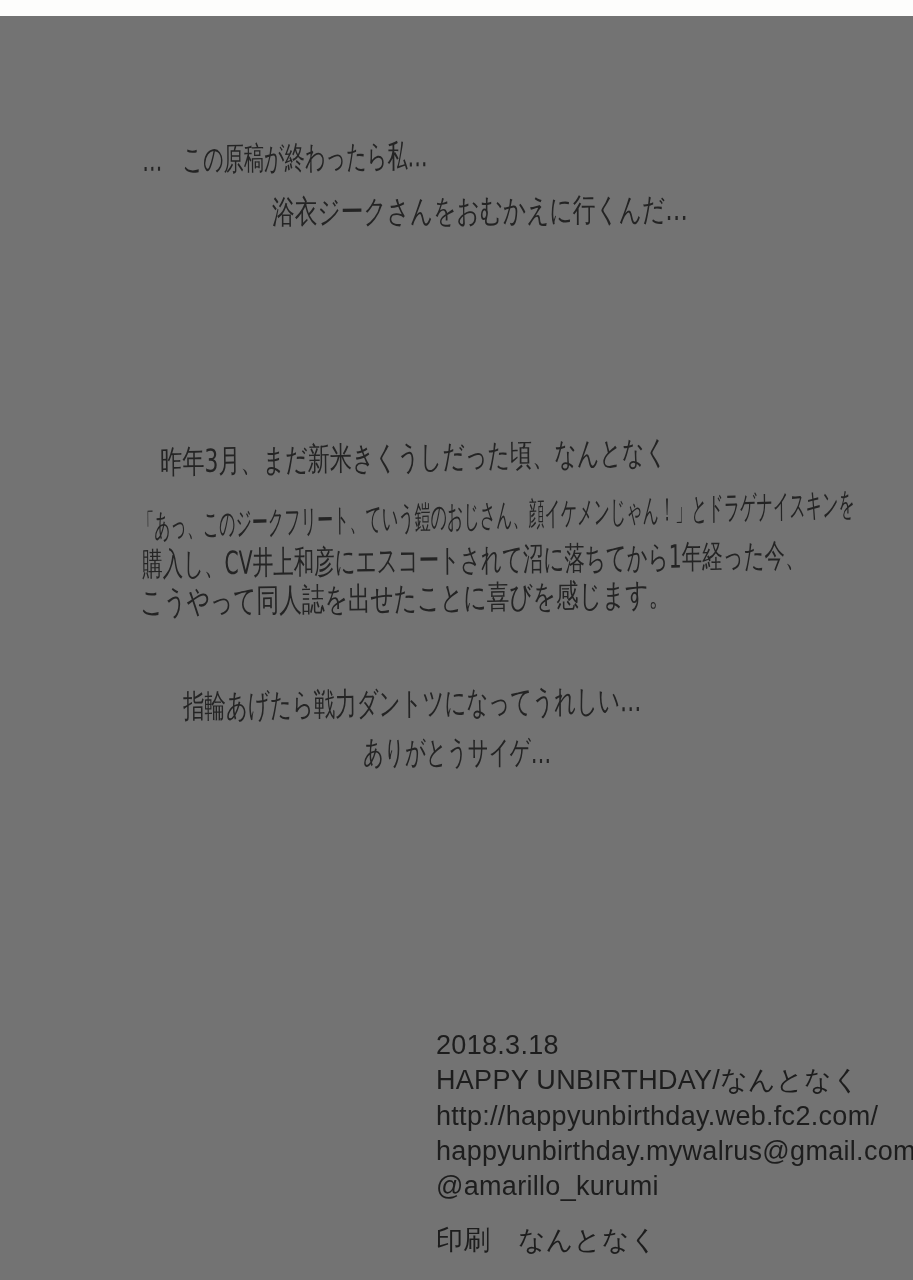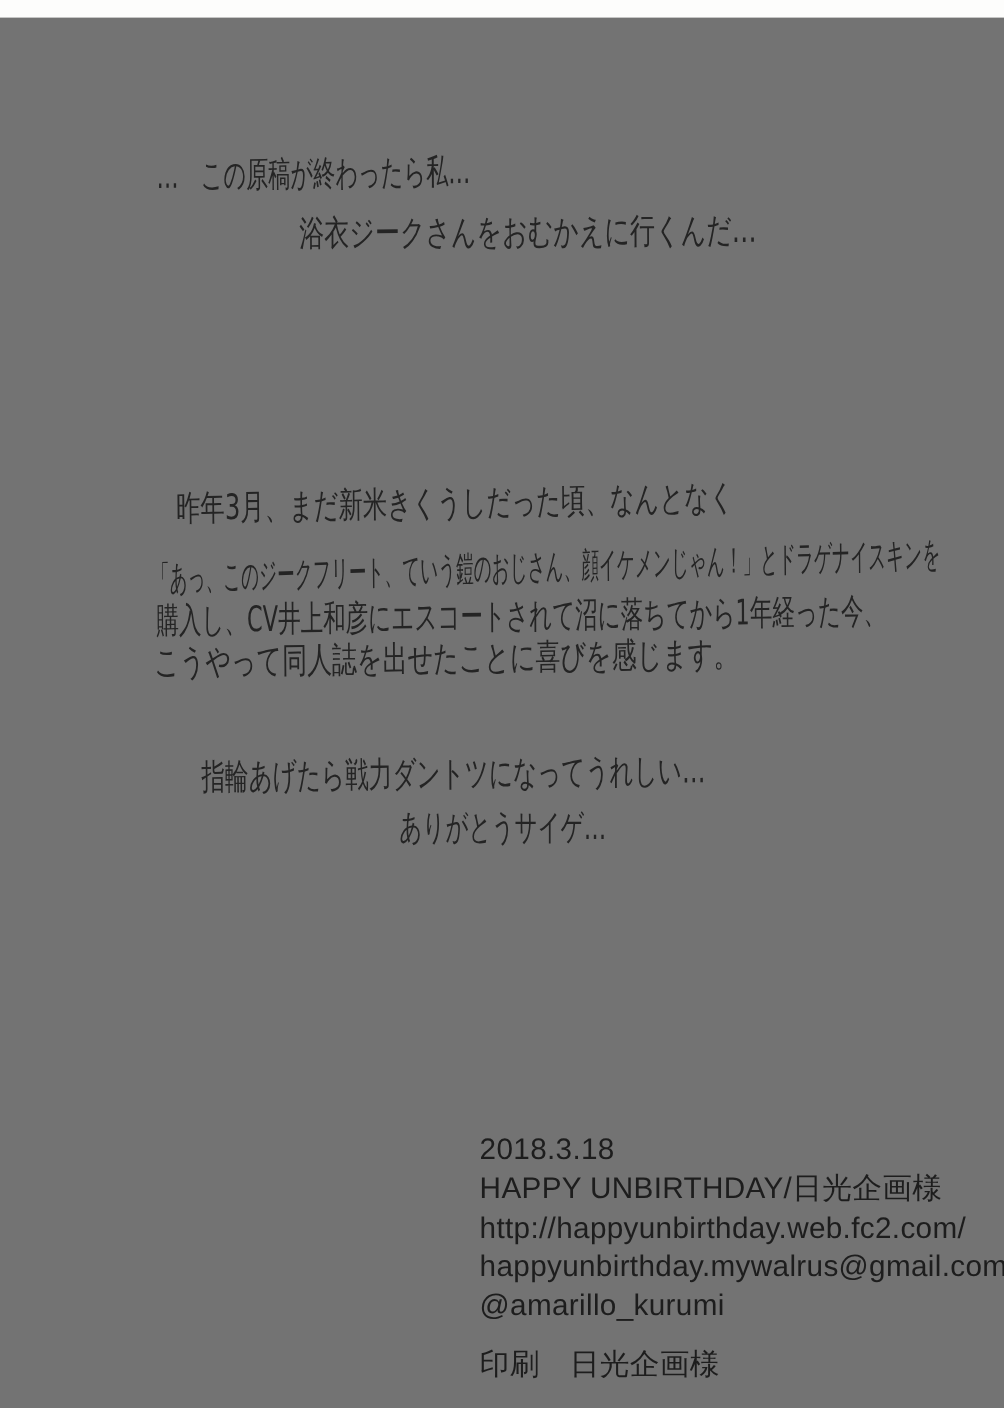--- a/index.html
+++ b/index.html
@@ -77,20 +77,20 @@
     <div id="hw6" class="hw">こうやって同人誌を出せたことに喜びを感じます。</div>
   </div>
 
   <div>
     <div id="hw7" class="hw">指輪あげたら戦力ダントツになってうれしい…</div>
     <div id="hw8" class="hw">ありがとうサイゲ…</div>
   </div>
 
   <div>
     <div id="col-date" class="col-line">2018.3.18</div>
-    <div id="col-circle" class="col-line">HAPPY UNBIRTHDAY/日光企画様</div>
+    <div id="col-circle" class="col-line">HAPPY UNBIRTHDAY/なんとなく</div>
     <div id="col-url" class="col-line">http://happyunbirthday.web.fc2.com/</div>
     <div id="col-email" class="col-line">happyunbirthday.mywalrus@gmail.com</div>
     <div id="col-twitter" class="col-line">@amarillo_kurumi</div>
-    <div id="col-printer" class="col-line">印刷　日光企画様</div>
+    <div id="col-printer" class="col-line">印刷　なんとなく</div>
   </div>
 
 </div>
 
 </body></html>

